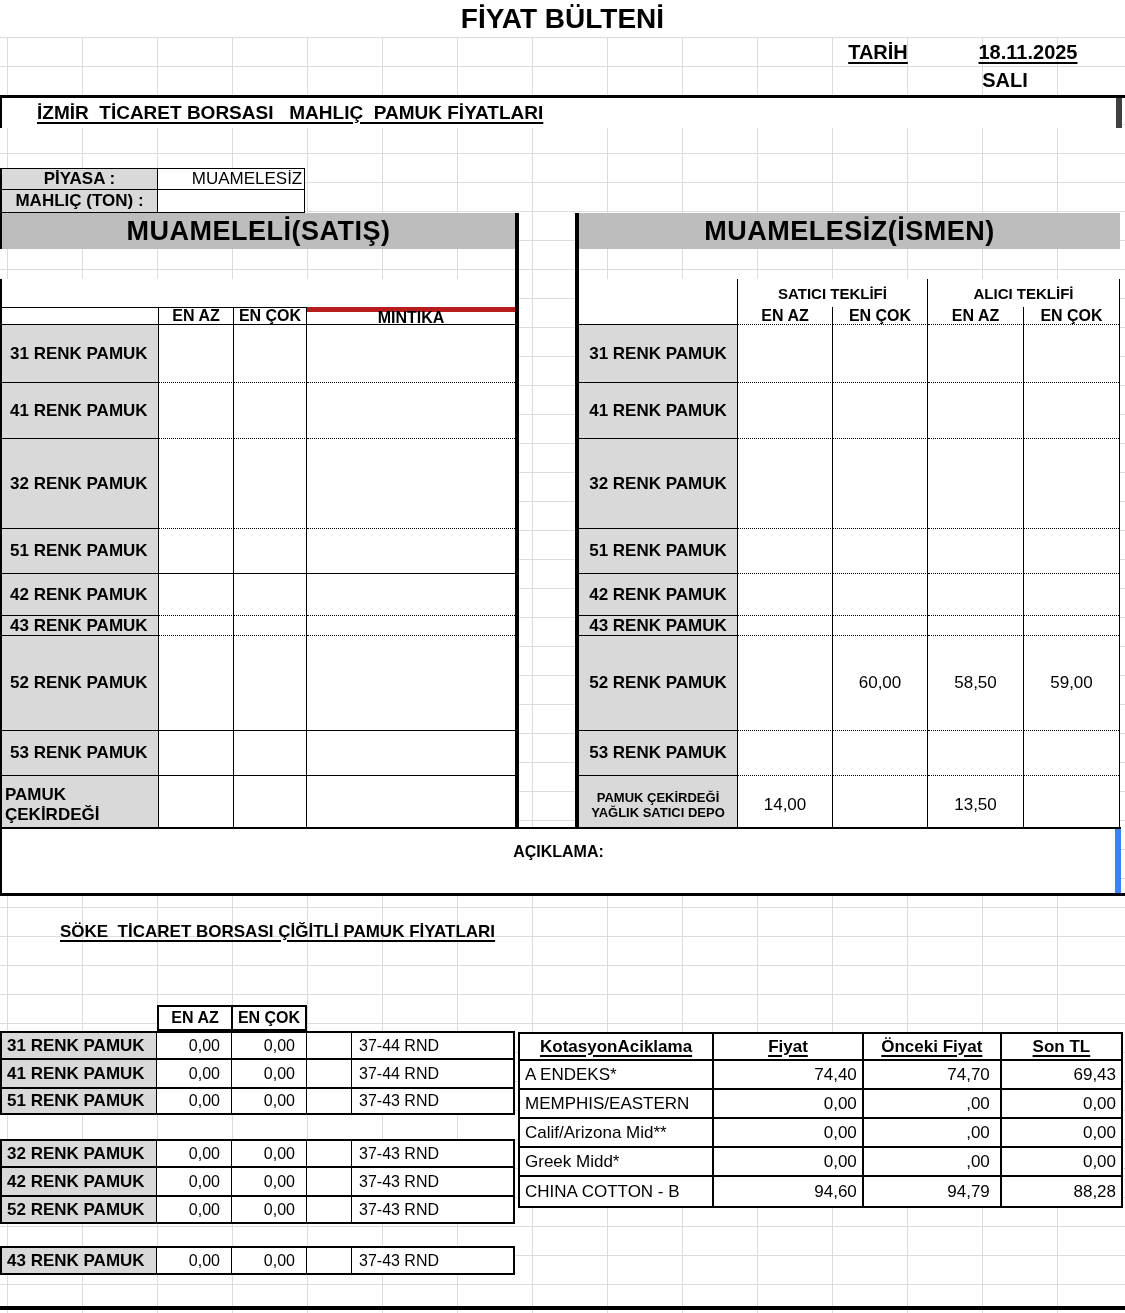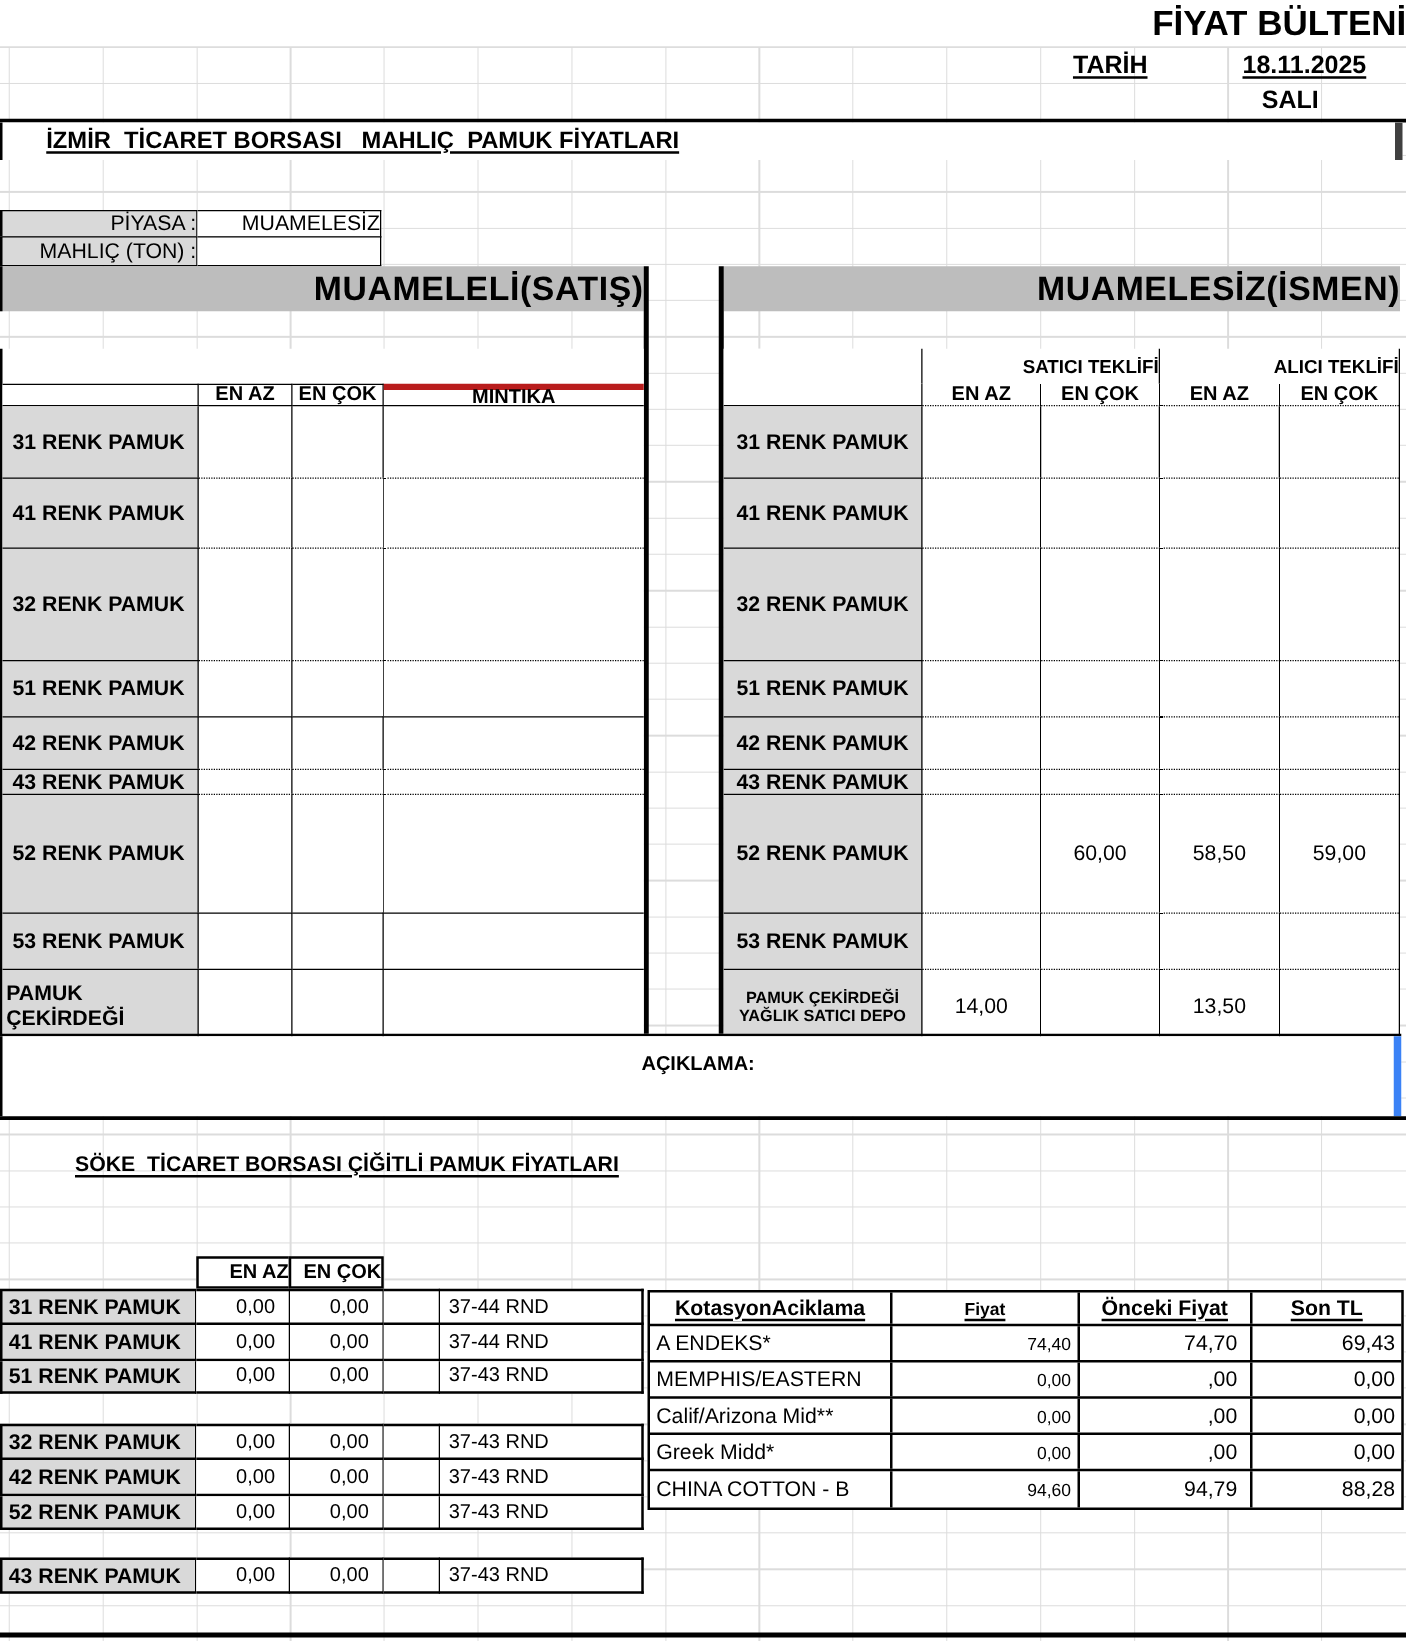--- a/index.html
+++ b/index.html
@@ -3,28 +3,28 @@
 <meta charset="utf-8">
 <style>
   html,body{margin:0;padding:0;}
   body{width:1125px;height:1313px;position:relative;font-family:"Liberation Sans",sans-serif;color:#000;background:#fff;}
   .abs{position:absolute;box-sizing:border-box;}
   #sheet{position:absolute;inset:0;background-color:#fff;
     background-image:
       repeating-linear-gradient(to bottom,#dcdcdc 0 1px,transparent 1px 29px),
       repeating-linear-gradient(to right,#dcdcdc 0 1px,transparent 1px 75px);
     background-position:0 8px,7px 0;}
-  .cell{display:flex;align-items:center;justify-content:flex-end;box-sizing:border-box;}
+  .cell{display:flex;align-items:center;justify-content:center;box-sizing:border-box;}
   .b{font-weight:bold;}
   .ul{text-decoration:underline;text-decoration-thickness:2px;text-underline-offset:3px;}
   .pre{white-space:pre;}
   .hline{position:absolute;background:#000;}
   .vline{position:absolute;background:#000;}
   
-  .glabel{background:#d9d9d9;border:1px solid #000;border-left:2px solid #000;font-weight:normal;font-size:17px;}
+  .glabel{background:#d9d9d9;border:1px solid #000;border-left:2px solid #000;font-weight:bold;font-size:17px;}
   .gval{background:#fff;border:1px solid #000;border-left:none;font-size:17px;}
   
   .bigbar{background:#bdbdbd;font-weight:bold;font-size:27px;letter-spacing:.5px;}
   
   #lt,#rt{position:absolute;top:246px;height:578px;display:flex;flex-direction:column;background:#fff;box-sizing:border-box;margin-top:33px;}
   #lt{left:0;width:515px;border-left:2px solid #000;}
   #rt{left:579px;width:541px;border-right:1px solid #000;}
   .r{display:flex;flex-shrink:0;box-sizing:border-box;}
   .lt-lc{width:157px;background:#d9d9d9;border-right:1px solid #000;font-weight:bold;font-size:17px;display:flex;align-items:center;padding-left:8px;box-sizing:border-box;}
   .lt-vc{border-right:1px solid #000;display:flex;align-items:center;justify-content:center;font-size:17px;box-sizing:border-box;}
@@ -49,21 +49,21 @@
   .bl-rnd{width:163px;background:#fff;border-right:2px solid #000;display:flex;align-items:center;padding-left:7px;font-size:16px;box-sizing:border-box;}
   .blrow>div{border-bottom:2px solid #000;}
   .bltop>div{border-top:2px solid #000;}
   .blank{height:24px;}
   .blank>div{border:none;background:transparent;}
   
   #kt{position:absolute;left:518px;top:1032px;width:605px;border:2px solid #000;background:#fff;display:flex;flex-direction:column;box-sizing:border-box;}
   .kt-r{display:flex;height:29px;flex-shrink:0;box-sizing:border-box;border-bottom:2px solid #000;}
   .kt-r:last-child{border-bottom:none;}
   .kt-name{width:197px;border-right:2px solid #000;display:flex;align-items:center;padding-left:5px;font-size:17px;box-sizing:border-box;}
-  .kt-num{width:152px;border-right:2px solid #000;display:flex;align-items:center;justify-content:flex-end;padding-right:5px;font-size:14px;box-sizing:border-box;}
+  .kt-num{width:152px;border-right:2px solid #000;display:flex;align-items:center;justify-content:flex-end;padding-right:5px;font-size:17px;box-sizing:border-box;}
   .kt-num2{width:140px;border-right:2px solid #000;display:flex;align-items:center;justify-content:flex-end;padding-right:10px;font-size:17px;box-sizing:border-box;}
   .kt-num3{width:121px;border-right:none;display:flex;align-items:center;justify-content:flex-end;padding-right:5px;font-size:17px;box-sizing:border-box;}
   .kt-h{height:27px;}
   .kt-h>div{justify-content:center;font-weight:bold;padding:0;}
   .kt-h span{text-decoration:underline;text-decoration-thickness:2px;text-underline-offset:3px;}
 </style>
 </head>
 <body>
 
 <div id="sheet"></div>

